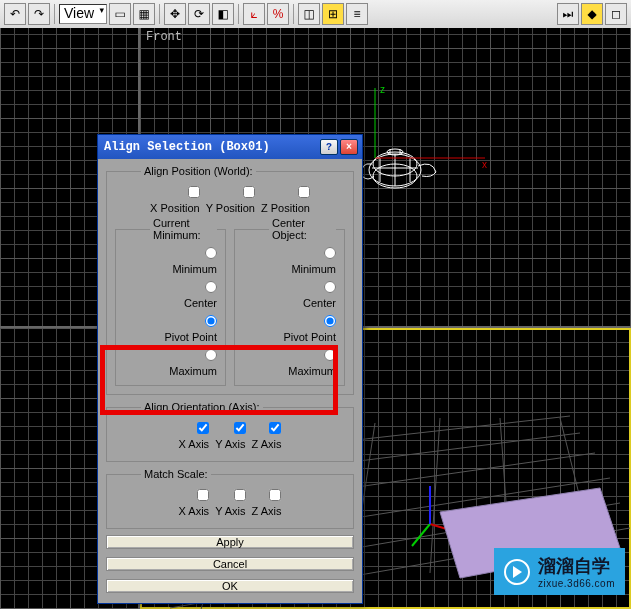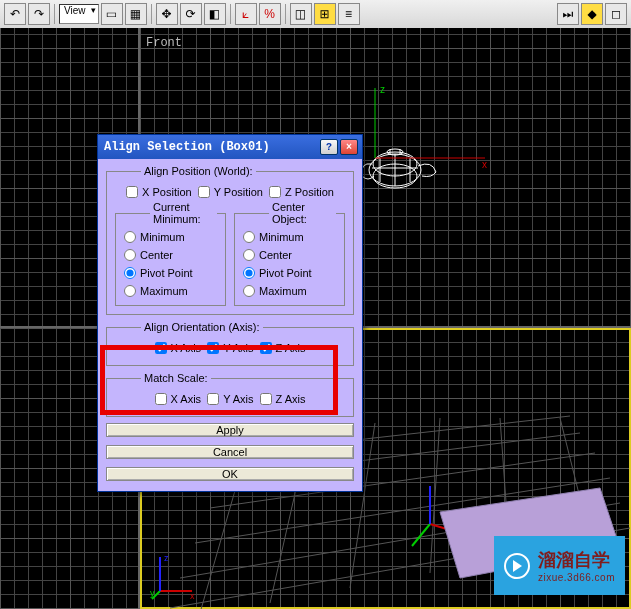--- a/index.html
+++ b/index.html
@@ -12,30 +12,30 @@
   overflow: hidden;
 }
 .toolbar {
   position: absolute; top: 0; left: 0; right: 0; height: 28px;
   background: linear-gradient(#f0f0f0, #d8d8d8);
   display: flex; align-items: center; gap: 2px; padding: 0 4px;
   z-index: 1;
 }
 .tb-btn { width: 22px; height: 22px; border: 1px solid #888; background: #e8e8e8; display: flex; align-items: center; justify-content: center; font-size: 12px; }
 .tb-sep { width: 1px; height: 20px; background: #999; margin: 0 2px; }
-.view-dd { height: 20px; border: 1px inset #888; background: #fff; padding: 0 12px 0 4px; font-size: 10px; position: relative; }
+.view-dd { height: 20px; border: 1px inset #888; background: #fff; padding: 0 12px 0 4px; font-size: 14px; position: relative; }
 .view-dd::after { content: "▾"; position: absolute; right: 2px; font-size: 9px; }
 .yellow-btn { background: #ffdd44; }
 
 .viewport-area {
   position: absolute; top: 28px; left: 0; right: 0; bottom: 0;
   background: #000;
 }
 .vp-label {
-  position: absolute; top: 8px; left: 146px;
+  position: absolute; top: 2px; left: 146px;
   color: #bbb; font-family: "Courier New", monospace; font-size: 12px;
 }
 .grid-bg {
   position: absolute; inset: 0;
   background-image: repeating-linear-gradient(0deg, #444 0 1px, transparent 1px 14px),
                     repeating-linear-gradient(90deg, #444 0 1px, transparent 1px 14px);
 }
 .grid-major {
   position: absolute; inset: 0;
   background-image: repeating-linear-gradient(0deg, #555 0 1px, transparent 1px 70px),
@@ -59,50 +59,50 @@
 }
 .plane3d {
   position: absolute; left: 420px; top: 440px;
 }
 .persp-grid {
   position: absolute; left: 140px; top: 300px;
 }
 
 .watermark {
   position: absolute; right: 6px; bottom: 14px;
-  background: #2aa3e0; color: #7f1d1d;
-  padding: 12px 10px; display: flex; align-items: center; gap: 8px;
+  background: #2aa3e0; color: #0f172a;
+  padding: 6px 10px; display: flex; align-items: center; gap: 8px;
   font-family: "Microsoft YaHei", sans-serif; font-weight: bold; font-size: 18px;
   z-index: 5;
 }
 .watermark .sub { font-size: 10px; display: block; font-weight: normal; letter-spacing: 0.5px; }
 .watermark .play { width: 26px; height: 26px; border: 2px solid #fff; border-radius: 50%; display: flex; align-items: center; justify-content: center; }
 .watermark .play::before { content: ""; border-left: 9px solid #fff; border-top: 6px solid transparent; border-bottom: 6px solid transparent; margin-left: 2px; }
 
 
 .dialog {
   position: absolute; left: 97px; top: 134px; width: 266px;
-  background: #c4b5fd; border: 1px solid #003399;
+  background: #a3a3a3; border: 1px solid #003399;
   box-shadow: 2px 2px 6px rgba(0,0,0,0.5);
   z-index: 10;
 }
 .titlebar {
   height: 24px; background: linear-gradient(#3a6ee0, #2255c0);
   color: #fff; font-family: "SimSun","NSimSun","Courier New",monospace; font-size: 12px; font-weight: bold;
   display: flex; align-items: center; padding: 0 4px;
 }
 .titlebar .title { flex: 1; padding-left: 2px; }
 .tbtn { width: 18px; height: 16px; margin-left: 2px; background: linear-gradient(#f8f8f8,#d0d0d0); border: 1px solid #003366; display: flex; align-items: center; justify-content: center; font-size: 10px; font-weight: bold; color: #0033aa; border-radius: 2px; }
 .tbtn.close { background: linear-gradient(#f88,#d43); color: #fff; }
 .dlg-body { padding: 6px 8px 10px; }
 fieldset { border: 1px solid #888; margin-bottom: 6px; padding: 6px 8px 8px; }
 legend { font-size: 11px; padding: 0 3px; margin-left: 26px; }
 .row { display: flex; align-items: center; gap: 8px; margin: 3px 0; flex-wrap: nowrap; }
 .row.center { justify-content: center; gap: 6px; }
-.chk, .rad { display: flex; align-items: flex-end; gap: 4px; cursor: default; white-space: nowrap; }
+.chk, .rad { display: flex; align-items: flex-end; gap: 4px; cursor: default; white-space: nowrap; flex-direction: column; }
 .chk input, .rad input { width: 12px; height: 12px; }
 .inner-groups { display: flex; gap: 8px; }
 .inner-groups fieldset { flex: 1; margin-bottom: 0; min-width: 0; }
 .inner-groups .col { display: flex; flex-direction: column; gap: 6px; }
 .btnrow { display: flex; gap: 8px; margin-top: 6px; flex-direction: column; }
 .btnrow button { flex: 1; height: 22px; font-size: 11px; background: #ece9d8; border: 1px solid #888; box-shadow: inset 1px 1px #fff, inset -1px -1px #aaa; }
 
 .redbox {
   position: absolute; border: 5px solid #e80000;
   left: 100px; top: 345px; width: 238px; height: 70px;

